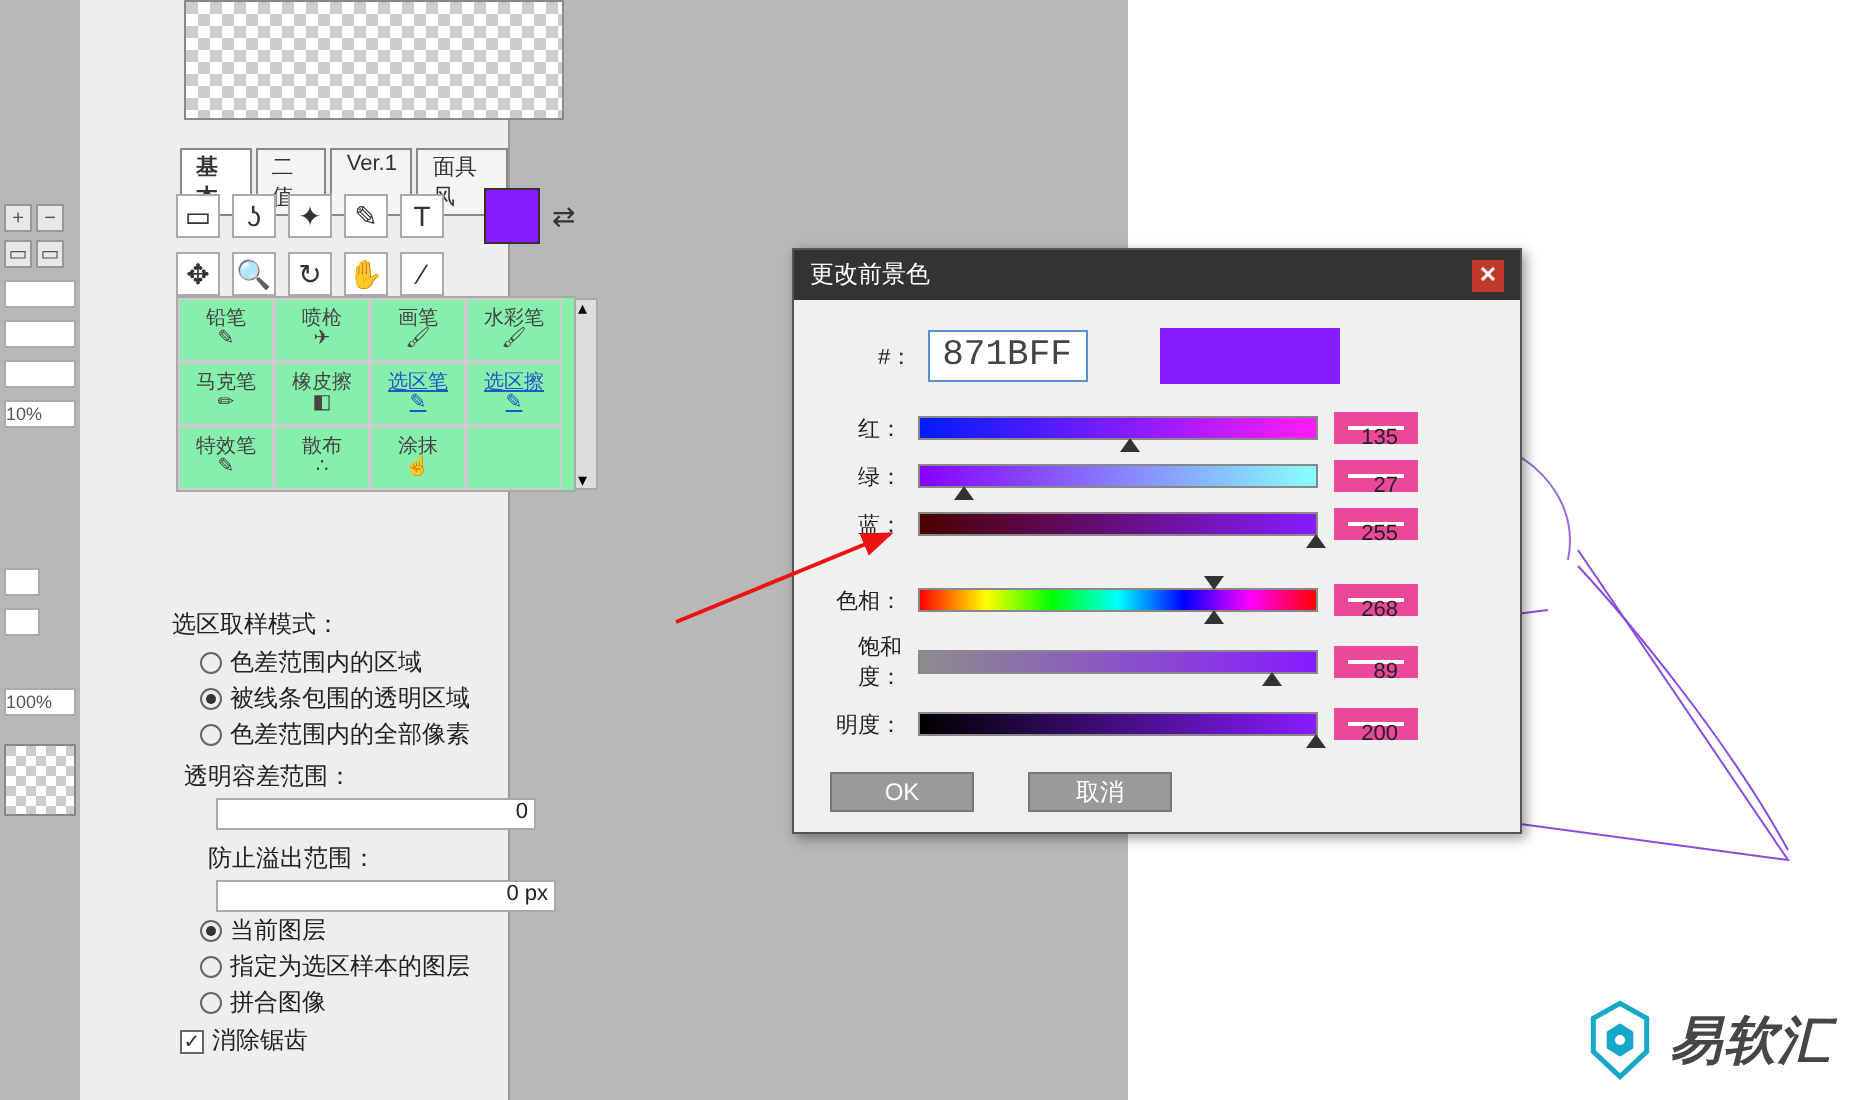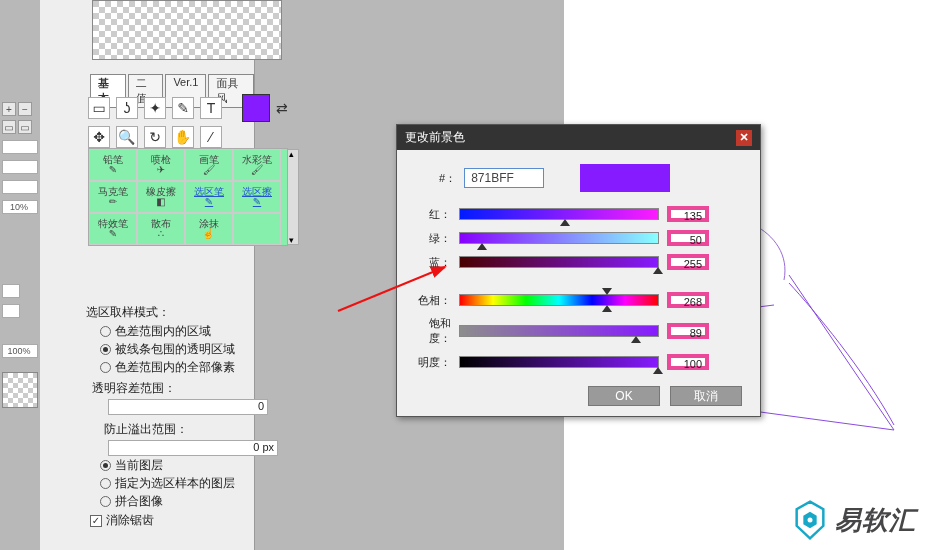--- a/index.html
+++ b/index.html
@@ -5,21 +5,21 @@
 * { box-sizing: border-box; margin: 0; padding: 0; font-family: "Microsoft YaHei", "SimSun", sans-serif; }
 body { width: 928px; height: 550px; background: #b8b8b8; position: relative; overflow: hidden; }
 
 
 #canvas-area { position: absolute; left: 564px; top: 0; width: 364px; height: 550px; background: #fff; }
 
 
 #far-left { position: absolute; left: 0; top: 100px; width: 40px; display: flex; flex-direction: column; gap: 4px; padding: 2px; font-size: 9px; color: #555; }
 #far-left .narrow-btn { width: 14px; height: 14px; background: #e8e8e8; border: 1px solid #999; display:inline-flex; align-items:center; justify-content:center; font-size:10px; }
 #far-left .row { display:flex; gap:2px; }
-#far-left .field { background:#fff; border:1px solid #aaa; height:14px; width:36px; font-size:9px; text-align:center; padding-right:2px; line-height:12px; margin-top:2px; }
+#far-left .field { background:#fff; border:1px solid #aaa; height:14px; width:36px; font-size:9px; text-align:left; padding-right:2px; line-height:12px; margin-top:2px; }
 #far-left .tiny-checker { width:36px; height:36px; background: repeating-conic-gradient(#fff 0 25%, #ccc 0 50%) 0 0/10px 10px; border:1px solid #888; margin-top:10px; }
 
 
 #left-panel { position: absolute; left: 40px; top: 0; width: 215px; height: 550px; background: #eee; border-right:1px solid #999; }
 
 
 #thumb-checker { position:absolute; left:52px; top:0; width:190px; height:60px; background: repeating-conic-gradient(#fff 0 25%, #ccc 0 50%) 0 0/12px 12px; border:1px solid #888; }
 
 
 #tab-row { position:absolute; left:50px; top:74px; display:flex; gap:2px; font-size:11px; }
@@ -53,40 +53,40 @@
 #opts .num-field.wide { width:170px; }
 #opts .check-row { display:flex; align-items:center; gap:4px; margin:2px 0 2px 4px; }
 #opts .checkbox { width:12px; height:12px; border:1px solid #666; background:#fff; display:inline-flex; align-items:center; justify-content:center; font-size:10px; color:#333; }
 
 
 #color-dialog { position:absolute; left:396px; top:124px; width:365px; background:#f0f0f0; border:1px solid #555; box-shadow:2px 2px 6px rgba(0,0,0,0.4); }
 #cd-title { background:#333; color:#fff; font-size:12px; padding:4px 8px; display:flex; justify-content:space-between; align-items:center; }
 #cd-close { width:16px; height:16px; background:#c0392b; color:#fff; display:flex; align-items:center; justify-content:center; font-size:11px; font-weight:bold; }
 #cd-body { padding:14px 18px 10px 18px; font-size:11px; color:#222; }
 #cd-hex-row { display:flex; align-items:center; gap:8px; margin-bottom:14px; margin-left:24px; }
-#cd-hex-field { border:1px solid #5a8dd0; background:#fff; padding:2px 6px; width:80px; font-family:Liberation Sans, sans-serif; font-size:12px; color:#444; }
+#cd-hex-field { border:1px solid #5a8dd0; background:#fff; padding:2px 6px; width:80px; font-family:Liberation Mono, monospace; font-size:18px; color:#444; }
 #cd-preview { width:90px; height:28px; background:#871bff; }
 
 .slider-row { display:flex; align-items:center; gap:8px; margin:8px 0; }
 .slider-row .label { width:36px; text-align:right; }
 .slider-row .bar { position:relative; width:200px; height:12px; border:1px solid #888; }
 .slider-row .thumb { position:absolute; bottom:-7px; width:0; height:0; border-left:5px solid transparent; border-right:5px solid transparent; border-bottom:7px solid #333; transform:translateX(-50%); }
 .slider-row .thumb-top { position:absolute; top:-7px; width:0; height:0; border-left:5px solid transparent; border-right:5px solid transparent; border-top:7px solid #333; transform:translateX(-50%); }
-.slider-row .value { width:42px; height:16px; border:4px solid #ec4899; background:#fff; text-align:right; padding-right:3px; font-size:11px; }
+.slider-row .value { width:42px; height:16px; border:7px solid #ec4899; background:#fff; text-align:right; padding-right:3px; font-size:11px; }
 
 
 #bar-r { background: linear-gradient(to right, #001bff, #ff1bff); }
 #bar-g { background: linear-gradient(to right, #8700ff, #87ffff); }
 #bar-b { background: linear-gradient(to right, #4a0000, #871bff); }
 #bar-h { background: linear-gradient(to right, red, yellow, lime, cyan, blue, magenta, red); }
 #bar-s { background: linear-gradient(to right, #8d8d8d, #871bff); }
 #bar-v { background: linear-gradient(to right, #000, #871bff); }
 
 
-#cd-buttons { display:flex; justify-content:flex-end; gap:10px; margin-top:16px; }
+#cd-buttons { display:flex; justify-content:flex-start; gap:27px; margin-top:16px; }
 #cd-buttons .btn { width:72px; height:20px; background:#9a9a9a; color:#fff; font-size:12px; display:flex; align-items:center; justify-content:center; border:1px solid #777; }
 
 
 #anno-arrow { position:absolute; left:333px; top:263px; width:120px; height:50px; pointer-events:none; }
 
 
 #sketch { position:absolute; left:564px; top:0; width:364px; height:550px; pointer-events:none; }
 
 
 #watermark { position:absolute; right:12px; bottom:10px; display:flex; align-items:center; gap:8px; }
@@ -269,21 +269,21 @@
       <div class="bar" id="bar-r">
           <span class="thumb" style="left:53%"></span>
         </div>
       <div class="value">135</div>
     </div>
     <div class="slider-row">
       <span class="label">绿：</span>
       <div class="bar" id="bar-g">
           <span class="thumb" style="left:11%"></span>
         </div>
-      <div class="value">50</div>
+      <div class="value">27</div>
     </div>
     <div class="slider-row">
       <span class="label">蓝：</span>
       <div class="bar" id="bar-b">
           <span class="thumb" style="left:100%"></span>
         </div>
       <div class="value">255</div>
     </div>
 
     <div style="height:6px"></div>
@@ -301,21 +301,21 @@
       <div class="bar" id="bar-s">
           <span class="thumb" style="left:89%"></span>
         </div>
       <div class="value">89</div>
     </div>
     <div class="slider-row">
       <span class="label">明度：</span>
       <div class="bar" id="bar-v">
           <span class="thumb" style="left:100%"></span>
         </div>
-      <div class="value">100</div>
+      <div class="value">200</div>
     </div>
 
     <div id="cd-buttons">
       <div class="btn">OK</div>
       <div class="btn">取消</div>
     </div>
   </div>
 </div>
 
 <svg id="anno-arrow">

